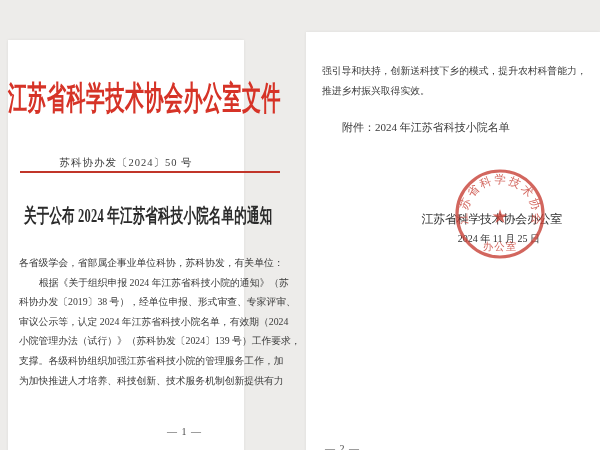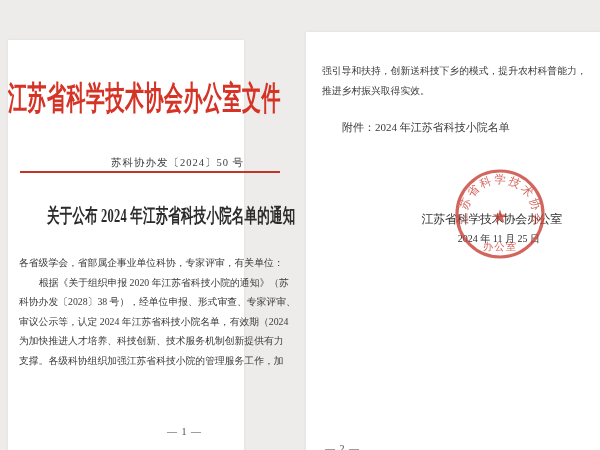--- a/index.html
+++ b/index.html
@@ -13,24 +13,24 @@
   #page1{left:8px;top:8px;width:236px;height:436px;}
   #page2{left:306px;top:0;width:294px;height:450px;}
 
   
   .red-header{position:absolute;top:48px;left:0;width:100%;text-align:center;}
   .red-header span{
     display:inline-block;font-weight:bold;font-size:19px;line-height:19px;
     letter-spacing:0.5px;color:#d63327;white-space:nowrap;
     transform:scaleY(1.72);transform-origin:center;
   }
-  .doc-number{position:absolute;top:117px;left:0;width:100%;text-align:right;
+  .doc-number{position:absolute;top:117px;left:0;width:100%;text-align:center;
     font-size:10.5px;line-height:11px;color:#3d3d3d;letter-spacing:1px;}
   .red-rule{position:absolute;top:131px;left:12px;width:260px;height:2px;background:#c13529;}
-  .doc-title{position:absolute;top:166px;left:0;width:100%;text-align:center;padding-left:39px;}
+  .doc-title{position:absolute;top:166px;left:16px;width:100%;text-align:center;}
   .doc-title span{
     display:inline-block;font-weight:bold;font-size:12.5px;line-height:13px;
     color:#2b2b2b;white-space:nowrap;letter-spacing:0.2px;
     transform:scaleY(1.55);transform-origin:center;
   }
   .body-block{position:absolute;left:11px;width:276px;font-size:9.8px;
     line-height:19.6px;color:#3a3a3a;}
   #page1 .body-block{top:213px;}
   .body-line{white-space:nowrap;}
   .body-line.indent{padding-left:20px;}
@@ -59,26 +59,27 @@
 
   <div class="doc-number">苏科协办发〔2024〕50 号</div>
 
   <div class="red-rule"></div>
 
   <div class="doc-title">
     <span>关于公布 2024 年江苏省科技小院名单的通知</span>
   </div>
 
   <div class="body-block">
-    <div class="body-line">各省级学会，省部属企事业单位科协，专家评审，有关单位：</div>
-    <div class="body-line indent">根据《关于组织申报 2020 年江苏省科技小院的通知》（苏</div>
-    <div class="body-line">科协办发〔2028〕38 号），经单位申报、形式审查、专家评审、</div>
+    <div class="body-line">各省级学会，省部属企事业单位科协，苏科协发，有关单位：</div>
+    <div class="body-line indent">根据《关于组织申报 2024 年江苏省科技小院的通知》（苏</div>
+    <div class="body-line">科协办发〔2019〕38 号），经单位申报、形式审查、专家评审、</div>
     <div class="body-line">审议公示等，认定 2024 年江苏省科技小院名单，有效期（2024</div>
+    <div class="body-line">小院管理办法（试行）》（苏科协发〔2024〕139 号）工作要求，</div>
+    <div class="body-line">支撑。各级科协组织加强江苏省科技小院的管理服务工作，加</div>
     <div class="body-line">为加快推进人才培养、科技创新、技术服务机制创新提供有力</div>
-    <div class="body-line">支撑。各级科协组织加强江苏省科技小院的管理服务工作，加</div>
   </div>
 
   <div class="page-num">— 1 —</div>
 </div>
 
 <div class="page" id="page2">
 
   <div class="body-block">
     <div class="body-line">强引导和扶持，创新送科技下乡的模式，提升农村科普能力，</div>
     <div class="body-line">推进乡村振兴取得实效。</div>

